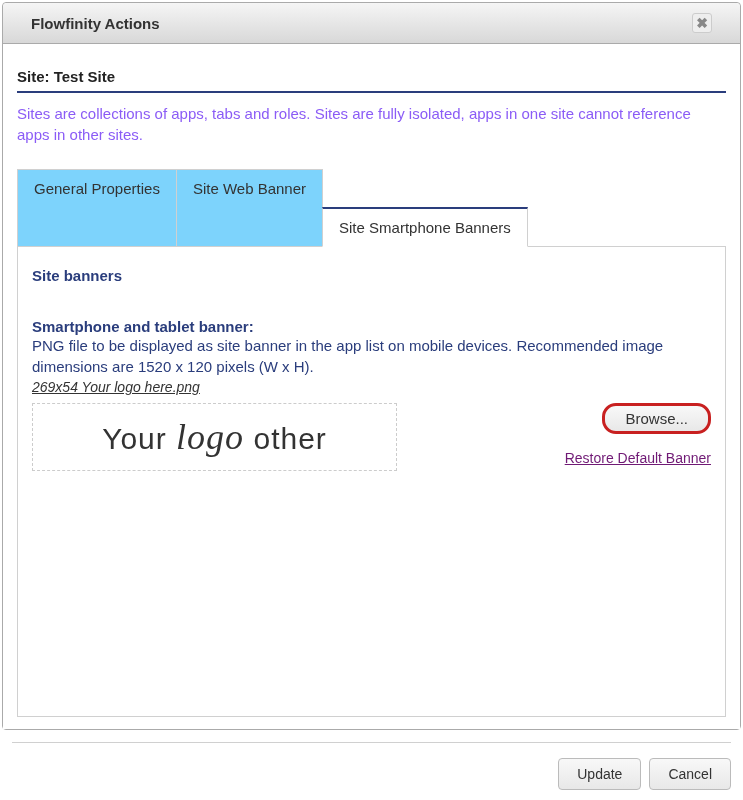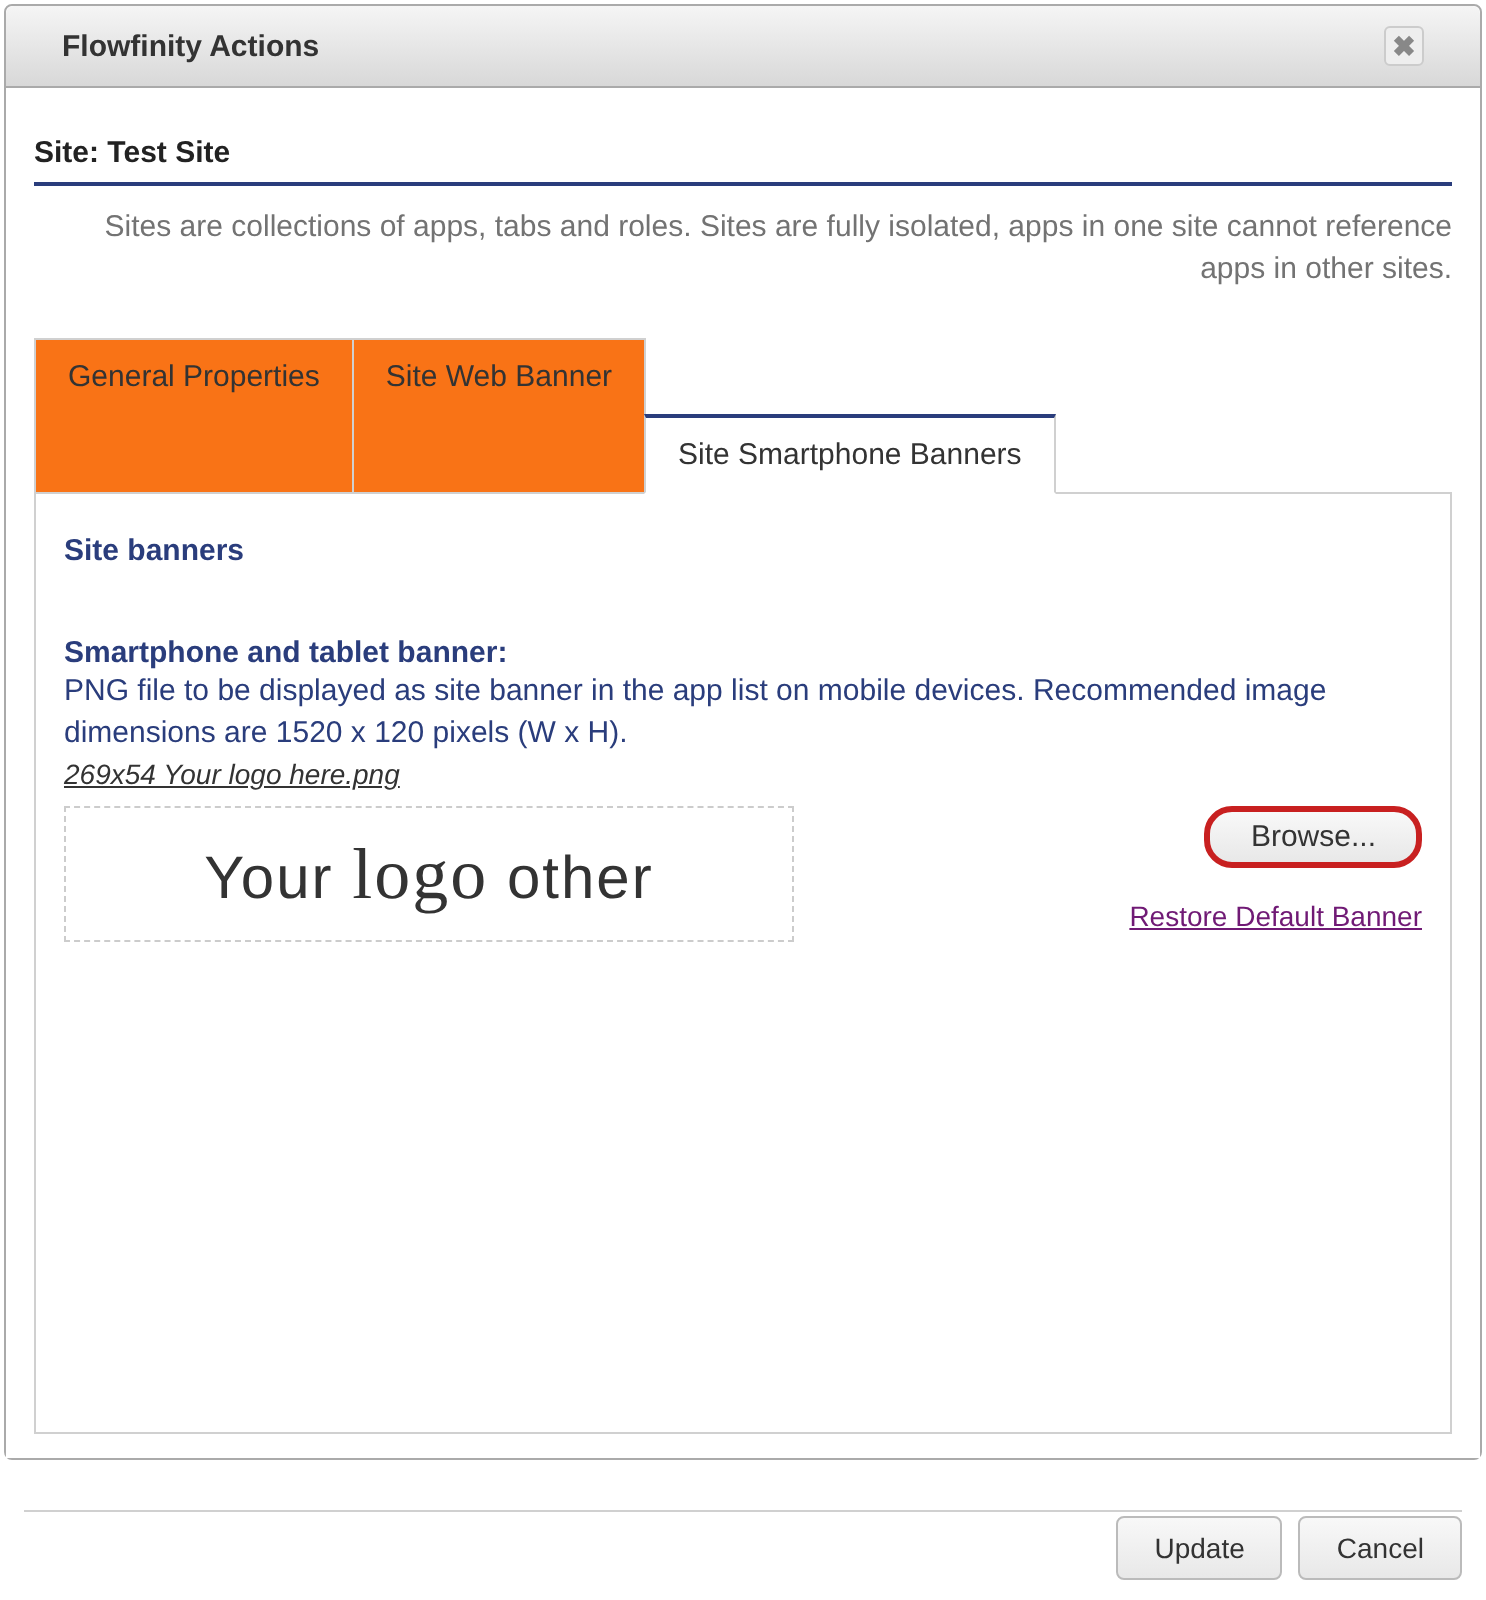--- a/index.html
+++ b/index.html
@@ -56,35 +56,34 @@
     .site-line {
       font-weight: bold;
       font-size: 15px;
       color: #222;
       padding-bottom: 6px;
       border-bottom: 2px solid #2a3d7c;
       margin-bottom: 10px;
       margin-top: 12px;
     }
     .description {
-      color: #737373;
+      color: #8b5cf6;
       font-size: 15px;
       line-height: 1.4;
       margin-bottom: 24px;
-      text-align: right;
     }
     .tabs {
       display: flex;
       border-bottom: 1px solid #d0d0d0;
     }
     .tab {
       padding: 10px 16px;
       border: 1px solid #d0d0d0;
       border-bottom: none;
-      background: #f97316;
+      background: #7dd3fc;
       font-size: 15px;
       color: #333;
       cursor: pointer;
       margin-right: -1px;
       position: relative;
     }
     .tab.active {
       background: #fff;
       border-top: 2px solid #2a3d7c;
       z-index: 2;
@@ -141,20 +140,21 @@
       font-size: 30px;
       color: #333;
       letter-spacing: 1px;
       font-family: Arial, sans-serif;
     }
     .logo-text .your {
       font-weight: 300;
     }
     .logo-text .logo-word {
       font-family: "Brush Script MT", cursive;
+      font-style: italic;
       font-size: 36px;
     }
     .logo-text .here {
       font-weight: 300;
     }
     .right-actions {
       text-align: right;
     }
     .browse-btn {
       border: 3px solid #c82020;
@@ -176,21 +176,21 @@
       display: inline-block;
       margin-top: 16px;
       cursor: pointer;
     }
     .footer {
       position: absolute;
       bottom: 10px;
       left: 12px;
       right: 12px;
       border-top: 1px solid #d0d0d0;
-      padding-top: 2px;
+      padding-top: 15px;
       display: flex;
       justify-content: flex-end;
       gap: 8px;
     }
     .footer-btn {
       background: linear-gradient(to bottom, #f8f8f8, #e8e8e8);
       border: 1px solid #bbb;
       border-radius: 4px;
       padding: 7px 18px;
       font-size: 14px;

